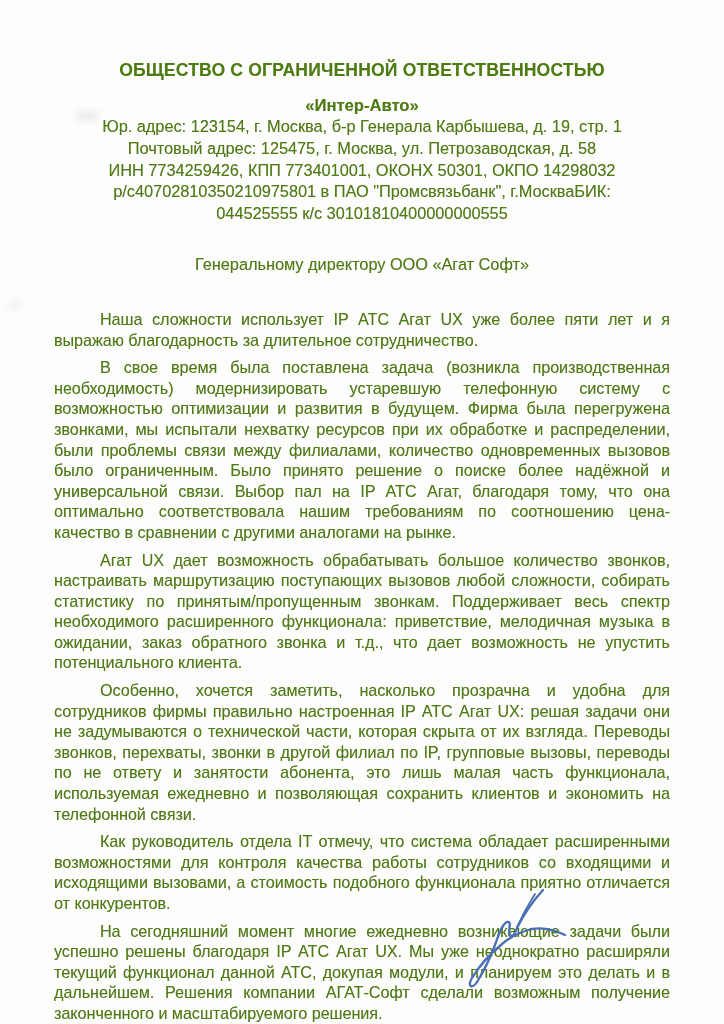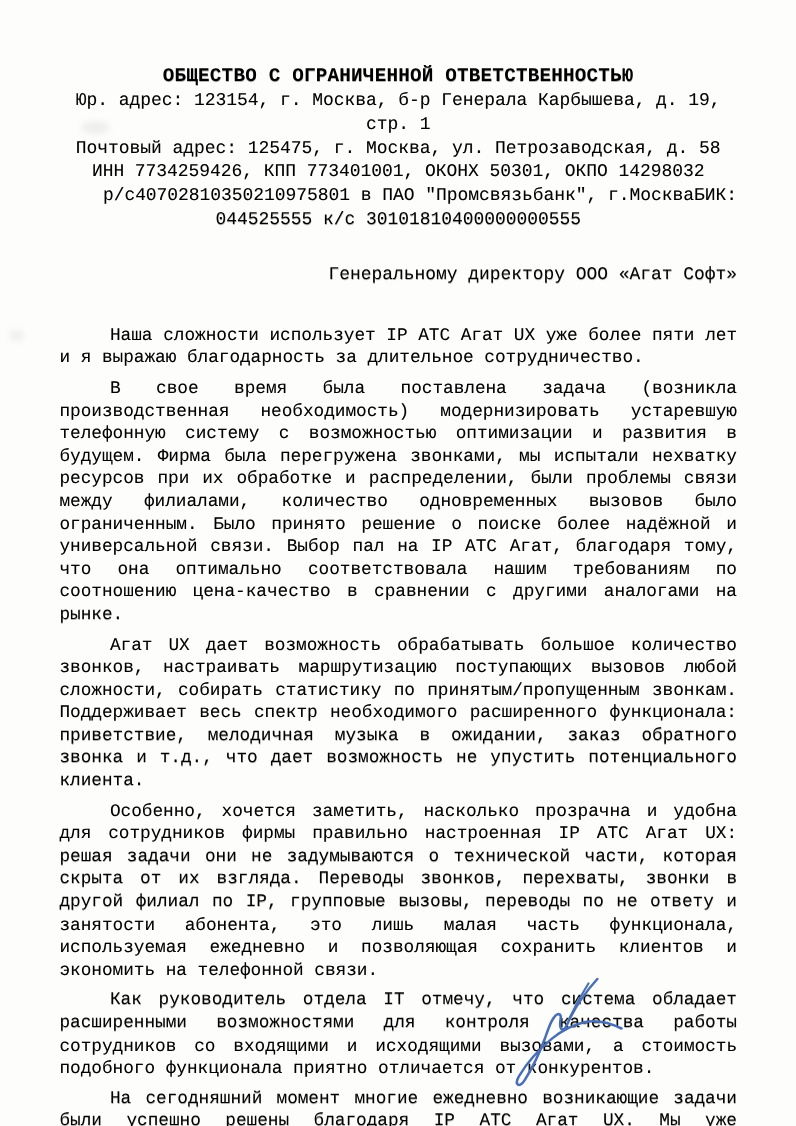--- a/index.html
+++ b/index.html
@@ -3,22 +3,22 @@
 <meta charset="utf-8">
 <title>Scanned letter</title>
 <style>
   html, body { margin: 0; padding: 0; background: #ffffff; }
   .page {
     position: relative;
     width: 724px;
     height: 1024px;
     margin: 0 auto;
     background: #fdfdfb;
-    color: #000000;
-    font-family: Liberation Mono, monospace;
+    color: #4d7c0f;
+    font-family: Liberation Sans, sans-serif;
     box-sizing: border-box;
     padding: 60px 54px 0 54px;
     overflow: hidden;
     text-shadow: 0.2px 0.2px 0.6px rgba(45,45,45,0.35);
   }
   .org-type {
     text-align: center;
     font-weight: bold;
     font-size: 17.5px;
     letter-spacing: 0.2px;
@@ -29,26 +29,26 @@
     font-size: 16.6px;
     margin-top: 15px;
   }
   .address-block {
     font-size: 16.3px;
     line-height: 21.8px;
     text-align: center;
   }
   .bank-line {
     display: flex;
-    justify-content: flex-end;
+    justify-content: center;
     text-align: left;
   }
   .addressee {
     margin-top: 25px;
-    text-align: right;
+    text-align: center;
     font-size: 16.3px;
     line-height: 28px;
   }
   .letter-body {
     margin-top: 31px;
     font-size: 16.1px;
     line-height: 20.6px;
   }
   .letter-body p {
     margin: 0 0 7px 0;
@@ -75,20 +75,21 @@
 </head>
 <body>
 
 <div class="page">
 
   <div class="smudge smudge-a"></div>
   <div class="smudge smudge-b"></div>
 
   <header>
     <div class="org-type">ОБЩЕСТВО С ОГРАНИЧЕННОЙ ОТВЕТСТВЕННОСТЬЮ</div>
+    <div class="org-name">«Интер-Авто»</div>
 
     <div class="address-block">
       <div>Юр. адрес: 123154, г. Москва, б-р Генерала Карбышева, д. 19, стр. 1</div>
       <div>Почтовый адрес: 125475, г. Москва, ул. Петрозаводская, д. 58</div>
       <div>ИНН 7734259426, КПП 773401001, ОКОНХ 50301, ОКПО 14298032</div>
       <div class="bank-line">
         <span>р/с40702810350210975801  в ПАО "Промсвязьбанк",  г.Москва</span>
         <span>БИК:</span>
       </div>
       <div>044525555 к/с 30101810400000000555</div>

